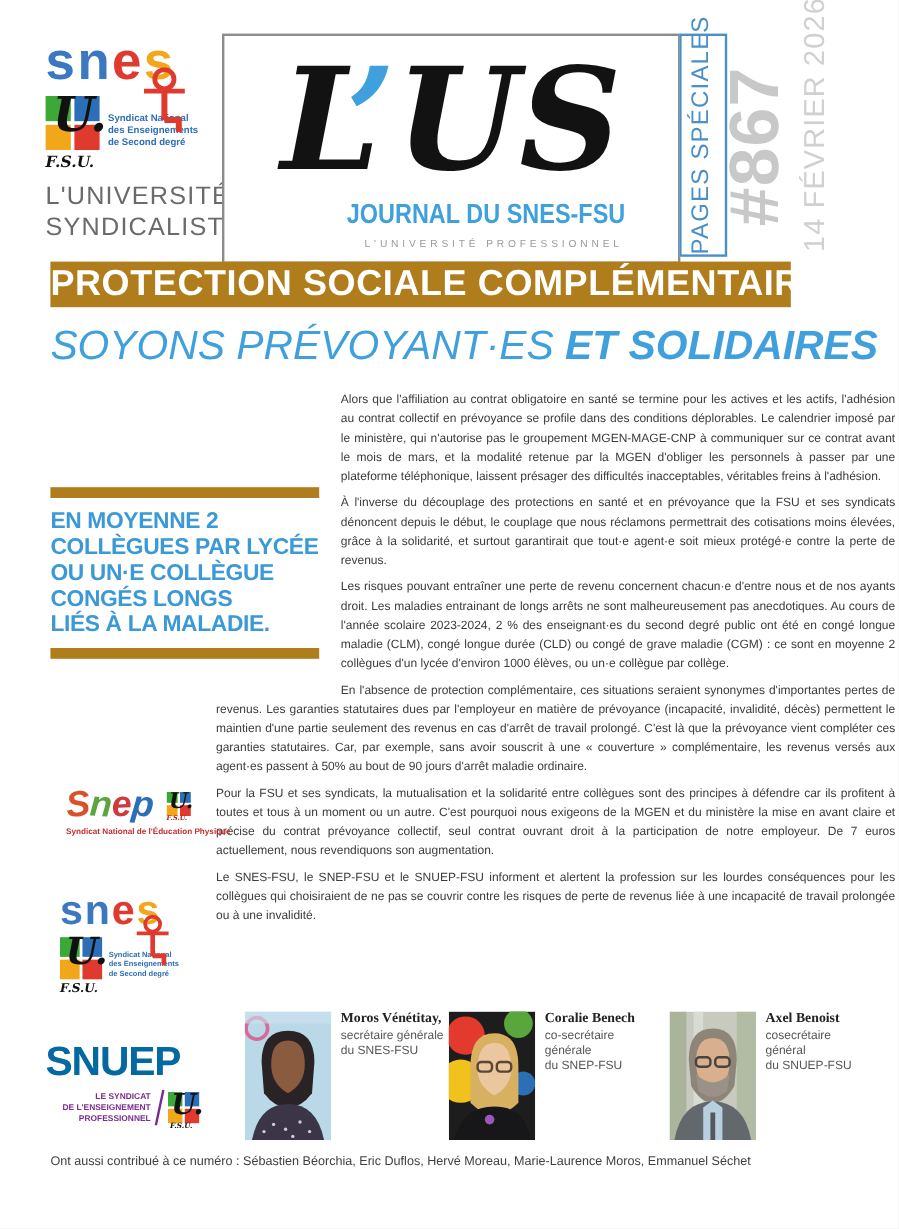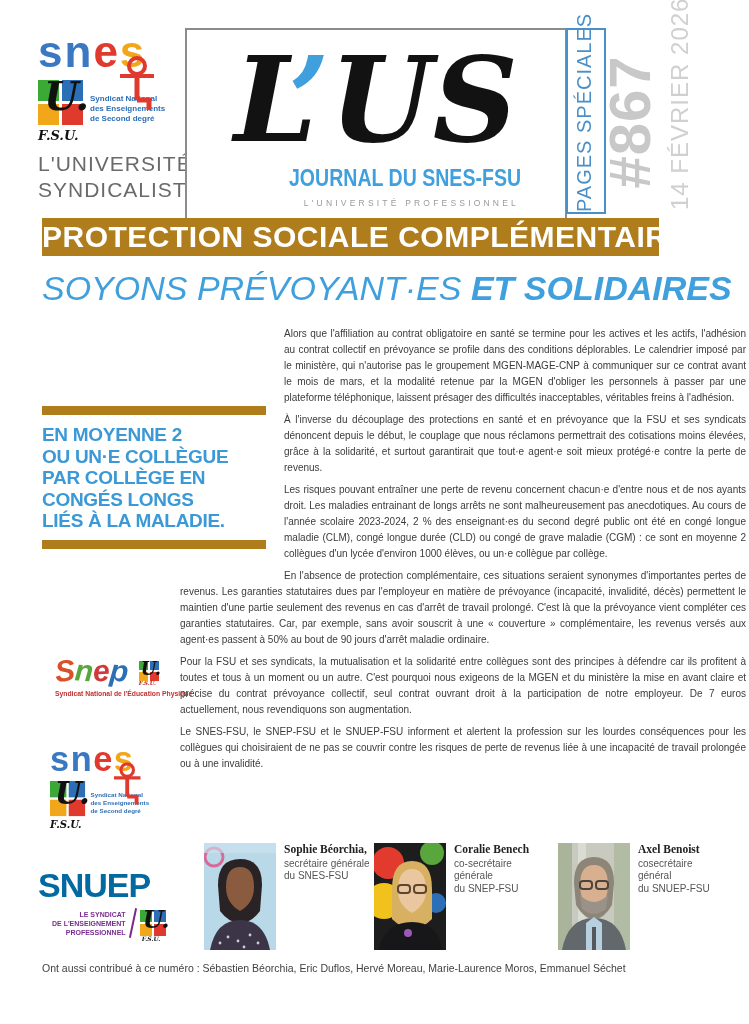--- a/index.html
+++ b/index.html
@@ -142,22 +142,22 @@
 
   <div class="headline">
     <span>SOYONS PRÉVOYANT·ES</span>
     <span class="hl-bold">ET SOLIDAIRES</span>
   </div>
 
   <div class="callout">
     <div class="bar"></div>
     <div class="lines">
       <div>EN MOYENNE 2</div>
+      <div>COLLÈGUES PAR LYCÉE</div>
       <div>OU UN·E COLLÈGUE</div>
-      <div>PAR COLLÈGE EN</div>
       <div>CONGÉS LONGS</div>
       <div>LIÉS À LA MALADIE.</div>
     </div>
     <div class="bar"></div>
   </div>
 
   <div class="body-text">
     <p><span class="wrap-spacer"></span><span>Alors que l'affiliation au contrat obligatoire en santé se termine pour les actives et les actifs, l'adhésion au contrat collectif en prévoyance se profile dans des conditions déplorables. Le calendrier imposé par le ministère, qui n'autorise pas le groupement MGEN-MAGE-CNP à communiquer sur ce contrat avant le mois de mars, et la modalité retenue par la MGEN d'obliger les personnels à passer par une plateforme téléphonique, laissent présager des difficultés inacceptables, véritables freins à l'adhésion.</span></p>
     <p><span>À l'inverse du découplage des protections en santé et en prévoyance que la FSU et ses syndicats dénoncent depuis le début, le couplage que nous réclamons permettrait des cotisations moins élevées, grâce à la solidarité, et surtout garantirait que tout·e agent·e soit mieux protégé·e contre la perte de revenus.</span></p>
     <p><span>Les risques pouvant entraîner une perte de revenu concernent chacun·e d'entre nous et de nos ayants droit. Les maladies entrainant de longs arrêts ne sont malheureusement pas anecdotiques. Au cours de l'année scolaire 2023-2024, 2 % des enseignant·es du second degré public ont été en congé longue maladie (CLM), congé longue durée (CLD) ou congé de grave maladie (CGM) : ce sont en moyenne 2 collègues d'un lycée d'environ 1000 élèves, ou un·e collègue par collège.</span></p>
@@ -240,21 +240,21 @@
           <path d="M6 107 q6-30 30-30 q24 0 30 30 z" fill="#3b3547"></path>
           <circle cx="24" cy="94" r="1.4" fill="#cfcbd8"></circle>
             <circle cx="34" cy="98" r="1.4" fill="#cfcbd8"></circle>
           <circle cx="46" cy="92" r="1.4" fill="#cfcbd8"></circle>
             <circle cx="54" cy="100" r="1.4" fill="#cfcbd8"></circle>
           <circle cx="16" cy="100" r="1.4" fill="#cfcbd8"></circle>
             <circle cx="40" cy="104" r="1.4" fill="#cfcbd8"></circle>
         </svg>
       </span>
       <span class="pcaption">
-        <div class="pname">Sophie Béorchia,</div>
+        <div class="pname">Moros Vénétitay,</div>
         <div>secrétaire générale</div>
         <div>du SNES-FSU</div>
       </span>
     </div>
 
     <div class="person person2">
       <span class="photo">
         <svg width="72" height="107" viewBox="0 0 72 107">
           <rect width="72" height="107" fill="#1d1d1d"></rect>
           <circle cx="14" cy="20" r="16" fill="#e33a2e"></circle>

